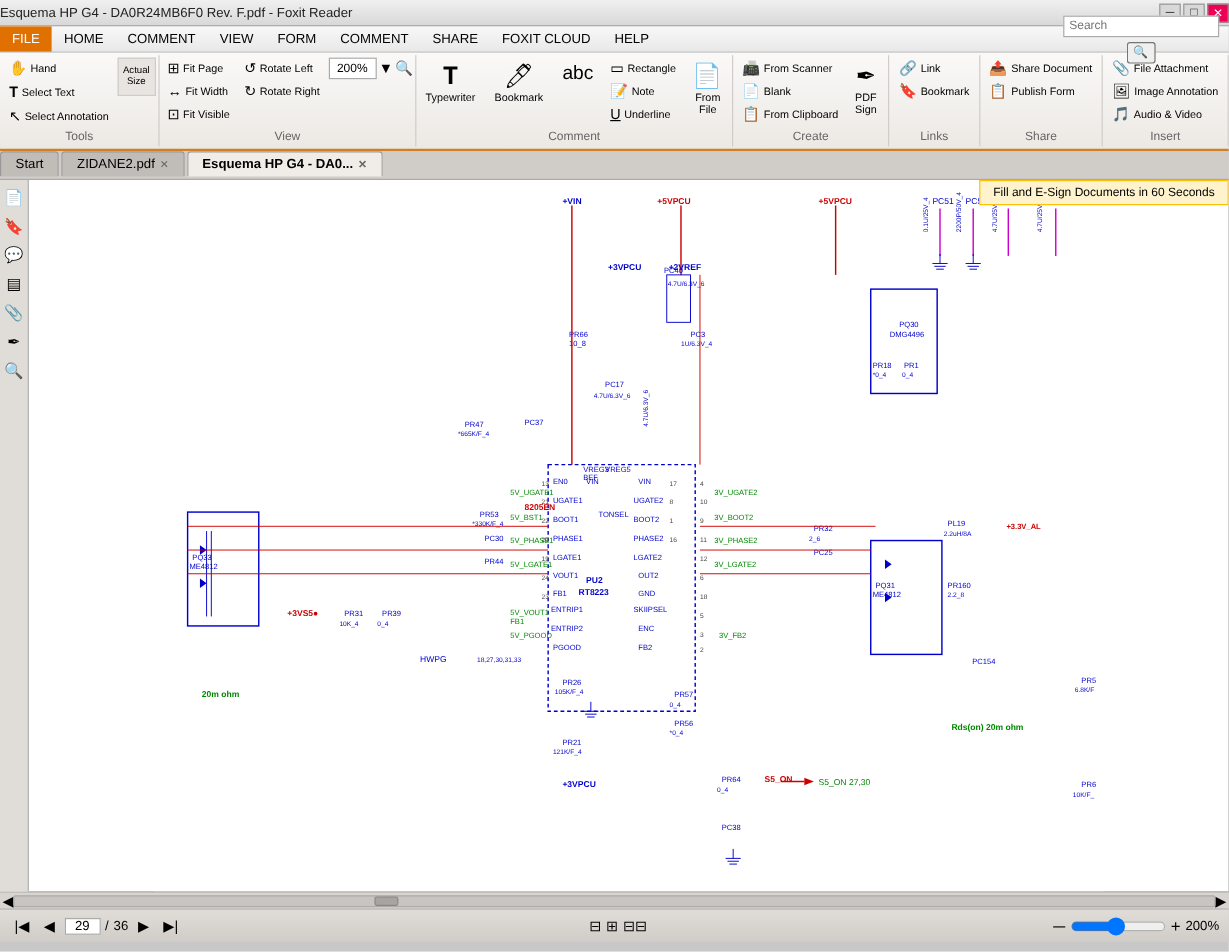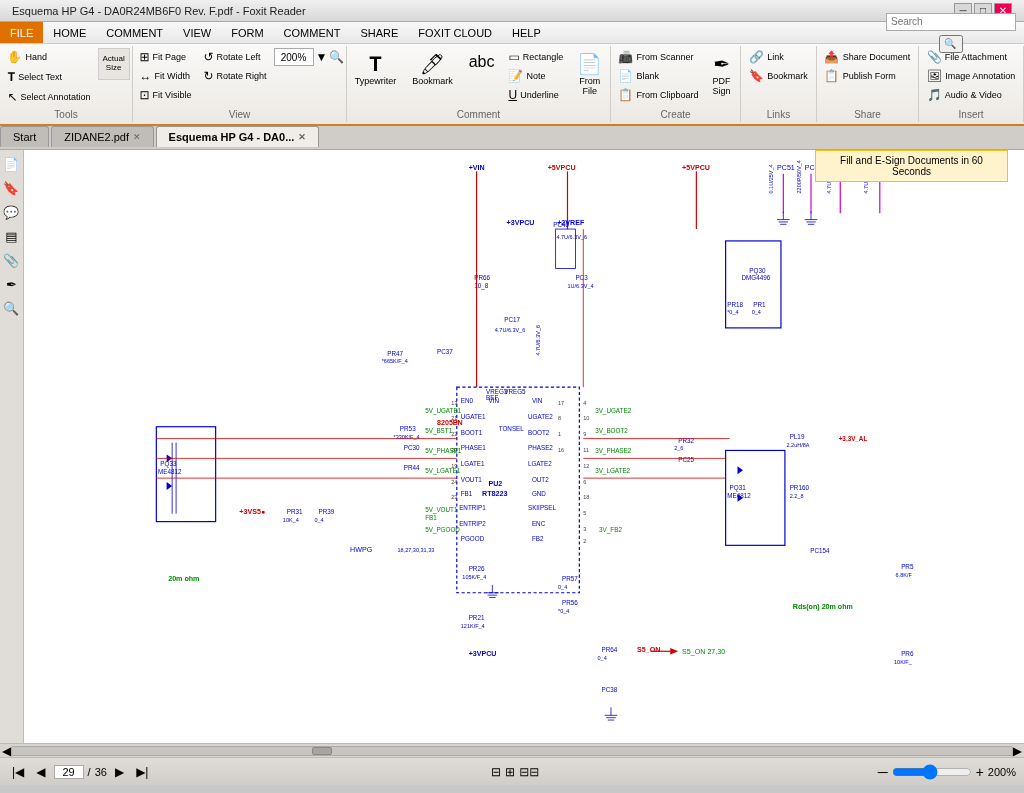--- a/index.html
+++ b/index.html
@@ -5,21 +5,21 @@
     * { box-sizing: border-box; margin: 0; padding: 0; font-family: 'Segoe UI', Tahoma, Arial, sans-serif; }
     body { background: #c8c8c8; width: 1024px; height: 793px; overflow: hidden; font-size: 11px; }
 
     
     #title-bar {
       height: 22px;
       background: linear-gradient(to bottom, #f0f0f0, #d8d8d8);
       display: flex;
       align-items: center;
       justify-content: space-between;
-      padding: 0 12px;
+      padding: 0 0;
       border-bottom: 1px solid #aaa;
       font-size: 11px;
       color: #222;
     }
     #title-bar .win-controls { display: flex; gap: 2px; }
     #title-bar .win-btn {
       width: 18px; height: 16px; background: #d8d8d8; border: 1px solid #999;
       display: flex; align-items: center; justify-content: center; font-size: 10px; cursor: pointer;
     }
     #title-bar .win-btn.close { background: #e05; color: white; }
@@ -158,26 +158,26 @@
       flex: 1;
       background: #888;
       overflow: hidden;
       position: relative;
     }
 
     
     #notification-banner {
       position: absolute;
       top: 0;
-      right: 16px;
+      right: 0;
       background: #fff3cd;
       border: 1px solid #ffc107;
       padding: 4px 8px;
       font-size: 10px;
-      width: 193px;
+      width: 208px;
       z-index: 10;
       text-align: center;
     }
 
     
     #status-bar {
       height: 28px;
       background: linear-gradient(to bottom, #e0ddd8, #d0ccc8);
       border-top: 1px solid #bbb;
       display: flex;

